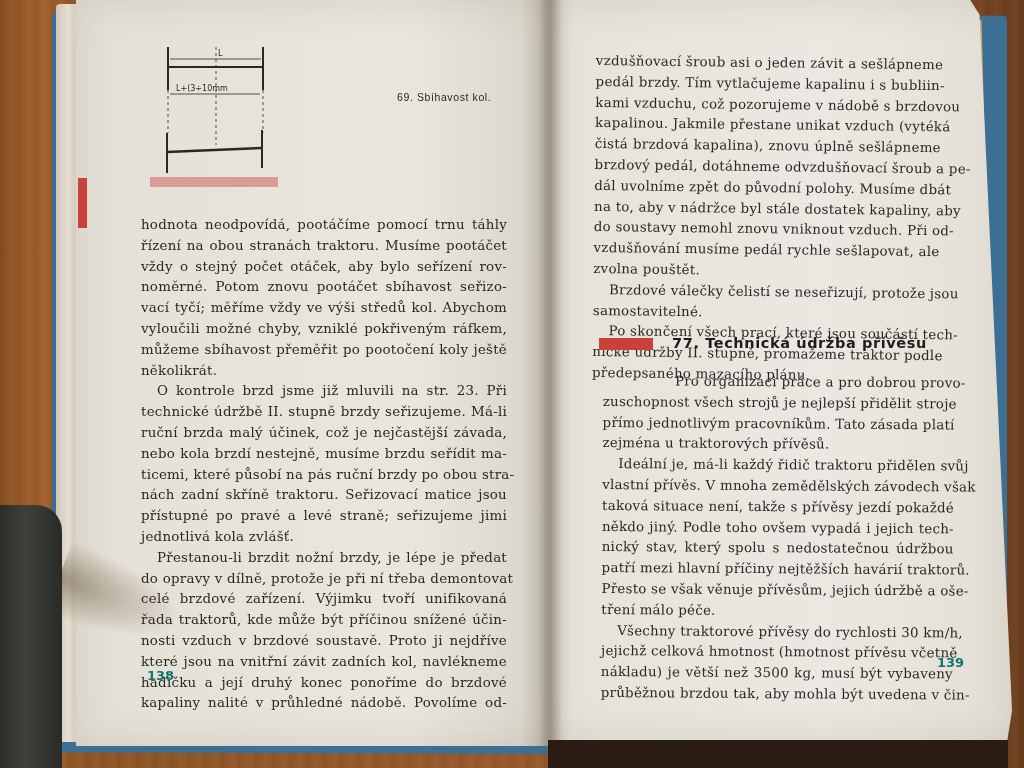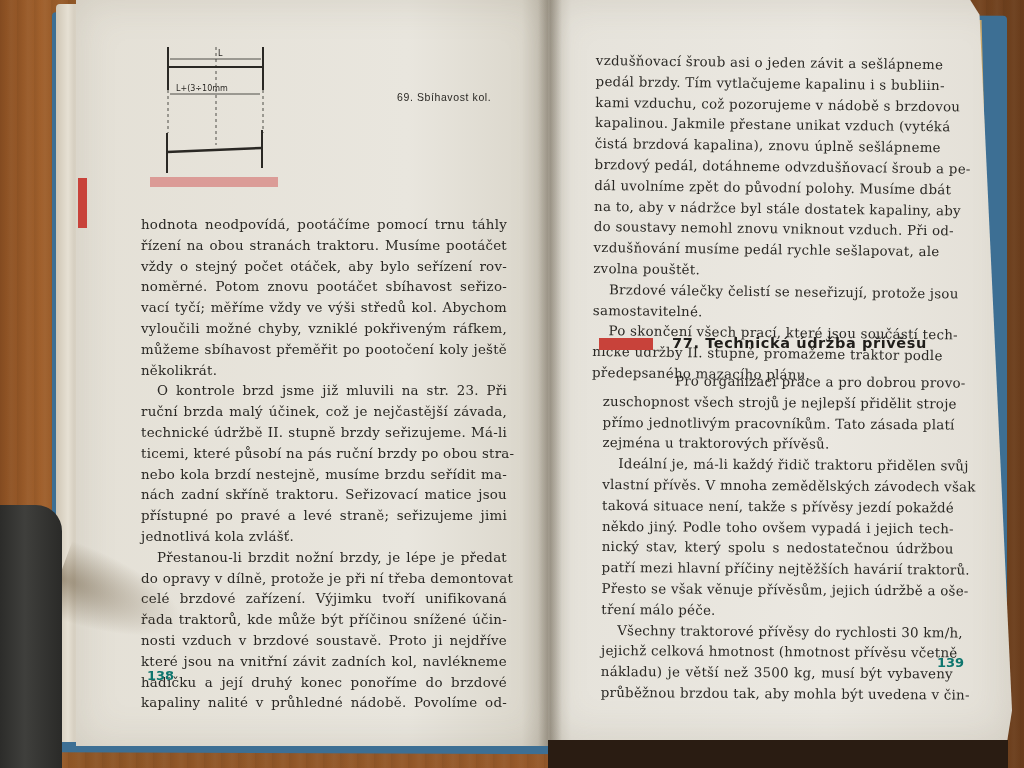--- a/index.html
+++ b/index.html
@@ -127,24 +127,24 @@
 <div class="text left-text">
   <span class="line">hodnota neodpovídá, pootáčíme pomocí trnu táhly</span>
   <span class="line">řízení na obou stranách traktoru. Musíme pootáčet</span>
   <span class="line">vždy o stejný počet otáček, aby bylo seřízení rov-</span>
   <span class="line">noměrné. Potom znovu pootáčet sbíhavost seřizo-</span>
   <span class="line">vací tyčí; měříme vždy ve výši středů kol. Abychom</span>
   <span class="line">vyloučili možné chyby, vzniklé pokřiveným ráfkem,</span>
   <span class="line">můžeme sbíhavost přeměřit po pootočení koly ještě</span>
   <span class="line last">několikrát.</span>
   <span class="line indent">O kontrole brzd jsme již mluvili na str. 23. Při</span>
+  <span class="line">technické údržbě II. stupně brzdy seřizujeme. Má-li</span>
   <span class="line">ruční brzda malý účinek, což je nejčastější závada,</span>
-  <span class="line">technické údržbě II. stupně brzdy seřizujeme. Má-li</span>
+  <span class="line">nebo kola brzdí nestejně, musíme brzdu seřídit ma-</span>
   <span class="line">ticemi, které působí na pás ruční brzdy po obou stra-</span>
-  <span class="line">nebo kola brzdí nestejně, musíme brzdu seřídit ma-</span>
   <span class="line">nách zadní skříně traktoru. Seřizovací matice jsou</span>
   <span class="line">přístupné po pravé a levé straně; seřizujeme jimi</span>
   <span class="line last">jednotlivá kola zvlášť.</span>
   <span class="line indent">Přestanou-li brzdit nožní brzdy, je lépe je předat</span>
   <span class="line">do opravy v dílně, protože je při ní třeba demontovat</span>
   <span class="line">celé brzdové zařízení. Výjimku tvoří unifikovaná</span>
   <span class="line">řada traktorů, kde může být příčinou snížené účin-</span>
   <span class="line">nosti vzduch v brzdové soustavě. Proto ji nejdříve</span>
   <span class="line">které jsou na vnitřní závit zadních kol, navlékneme</span>
   <span class="line">hadičku a její druhý konec ponoříme do brzdové</span>

